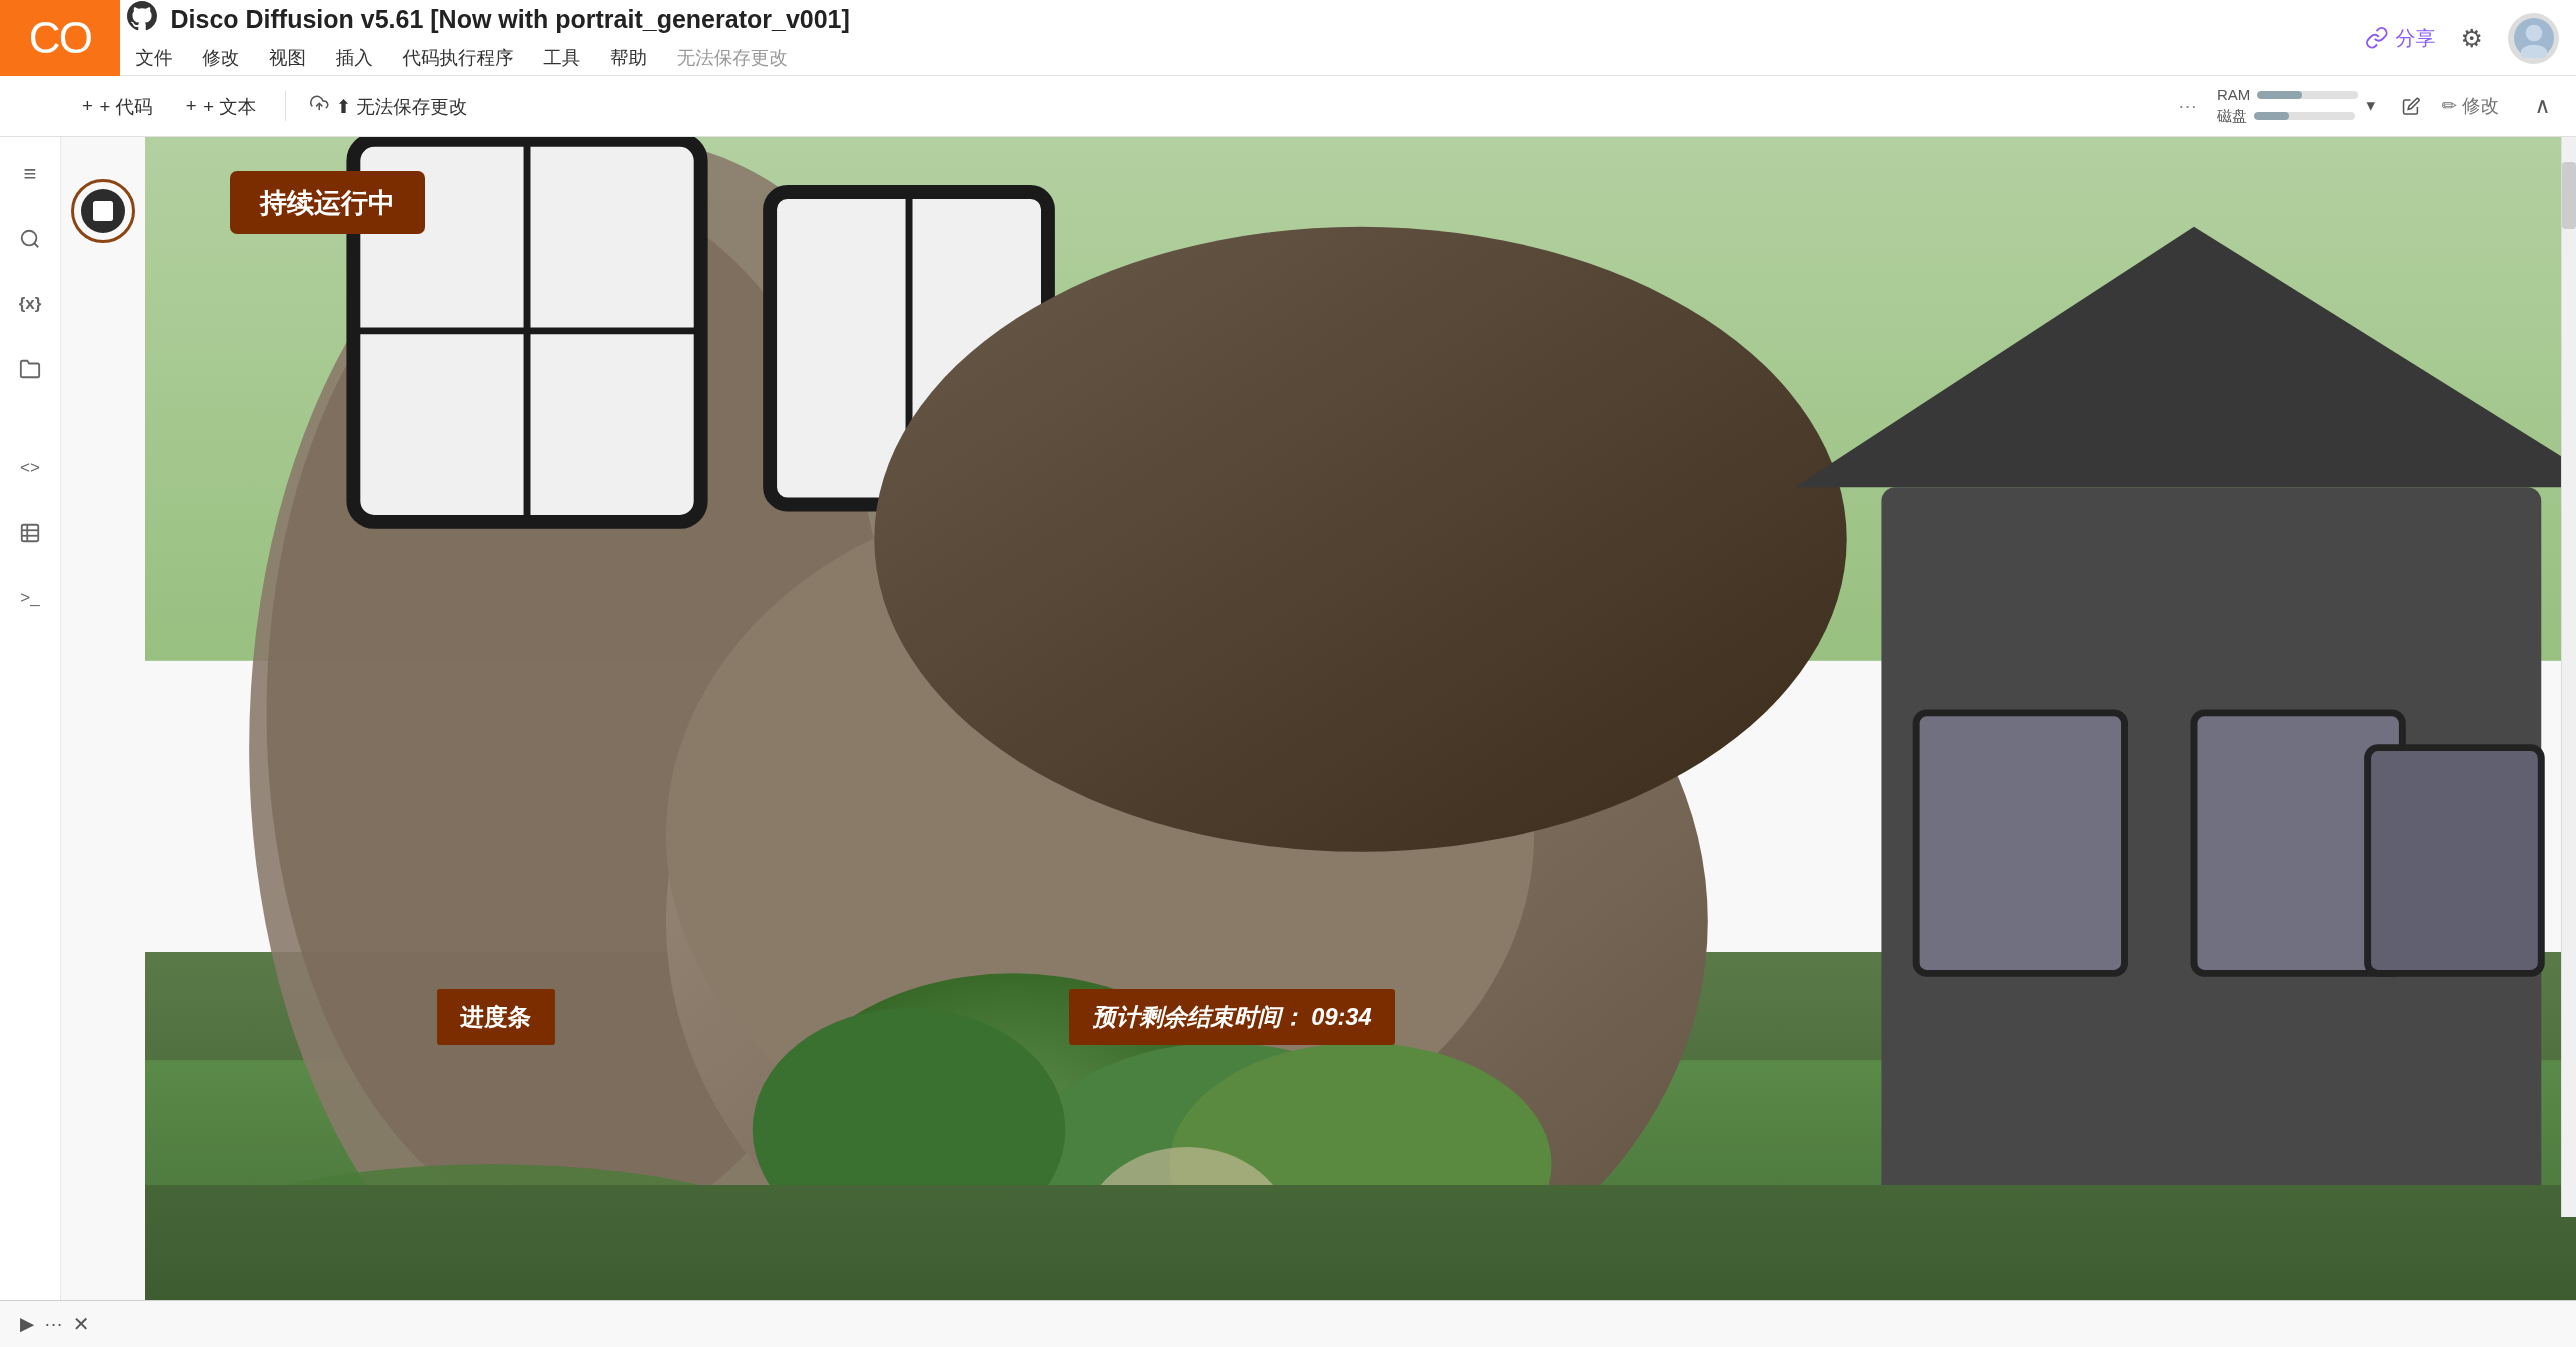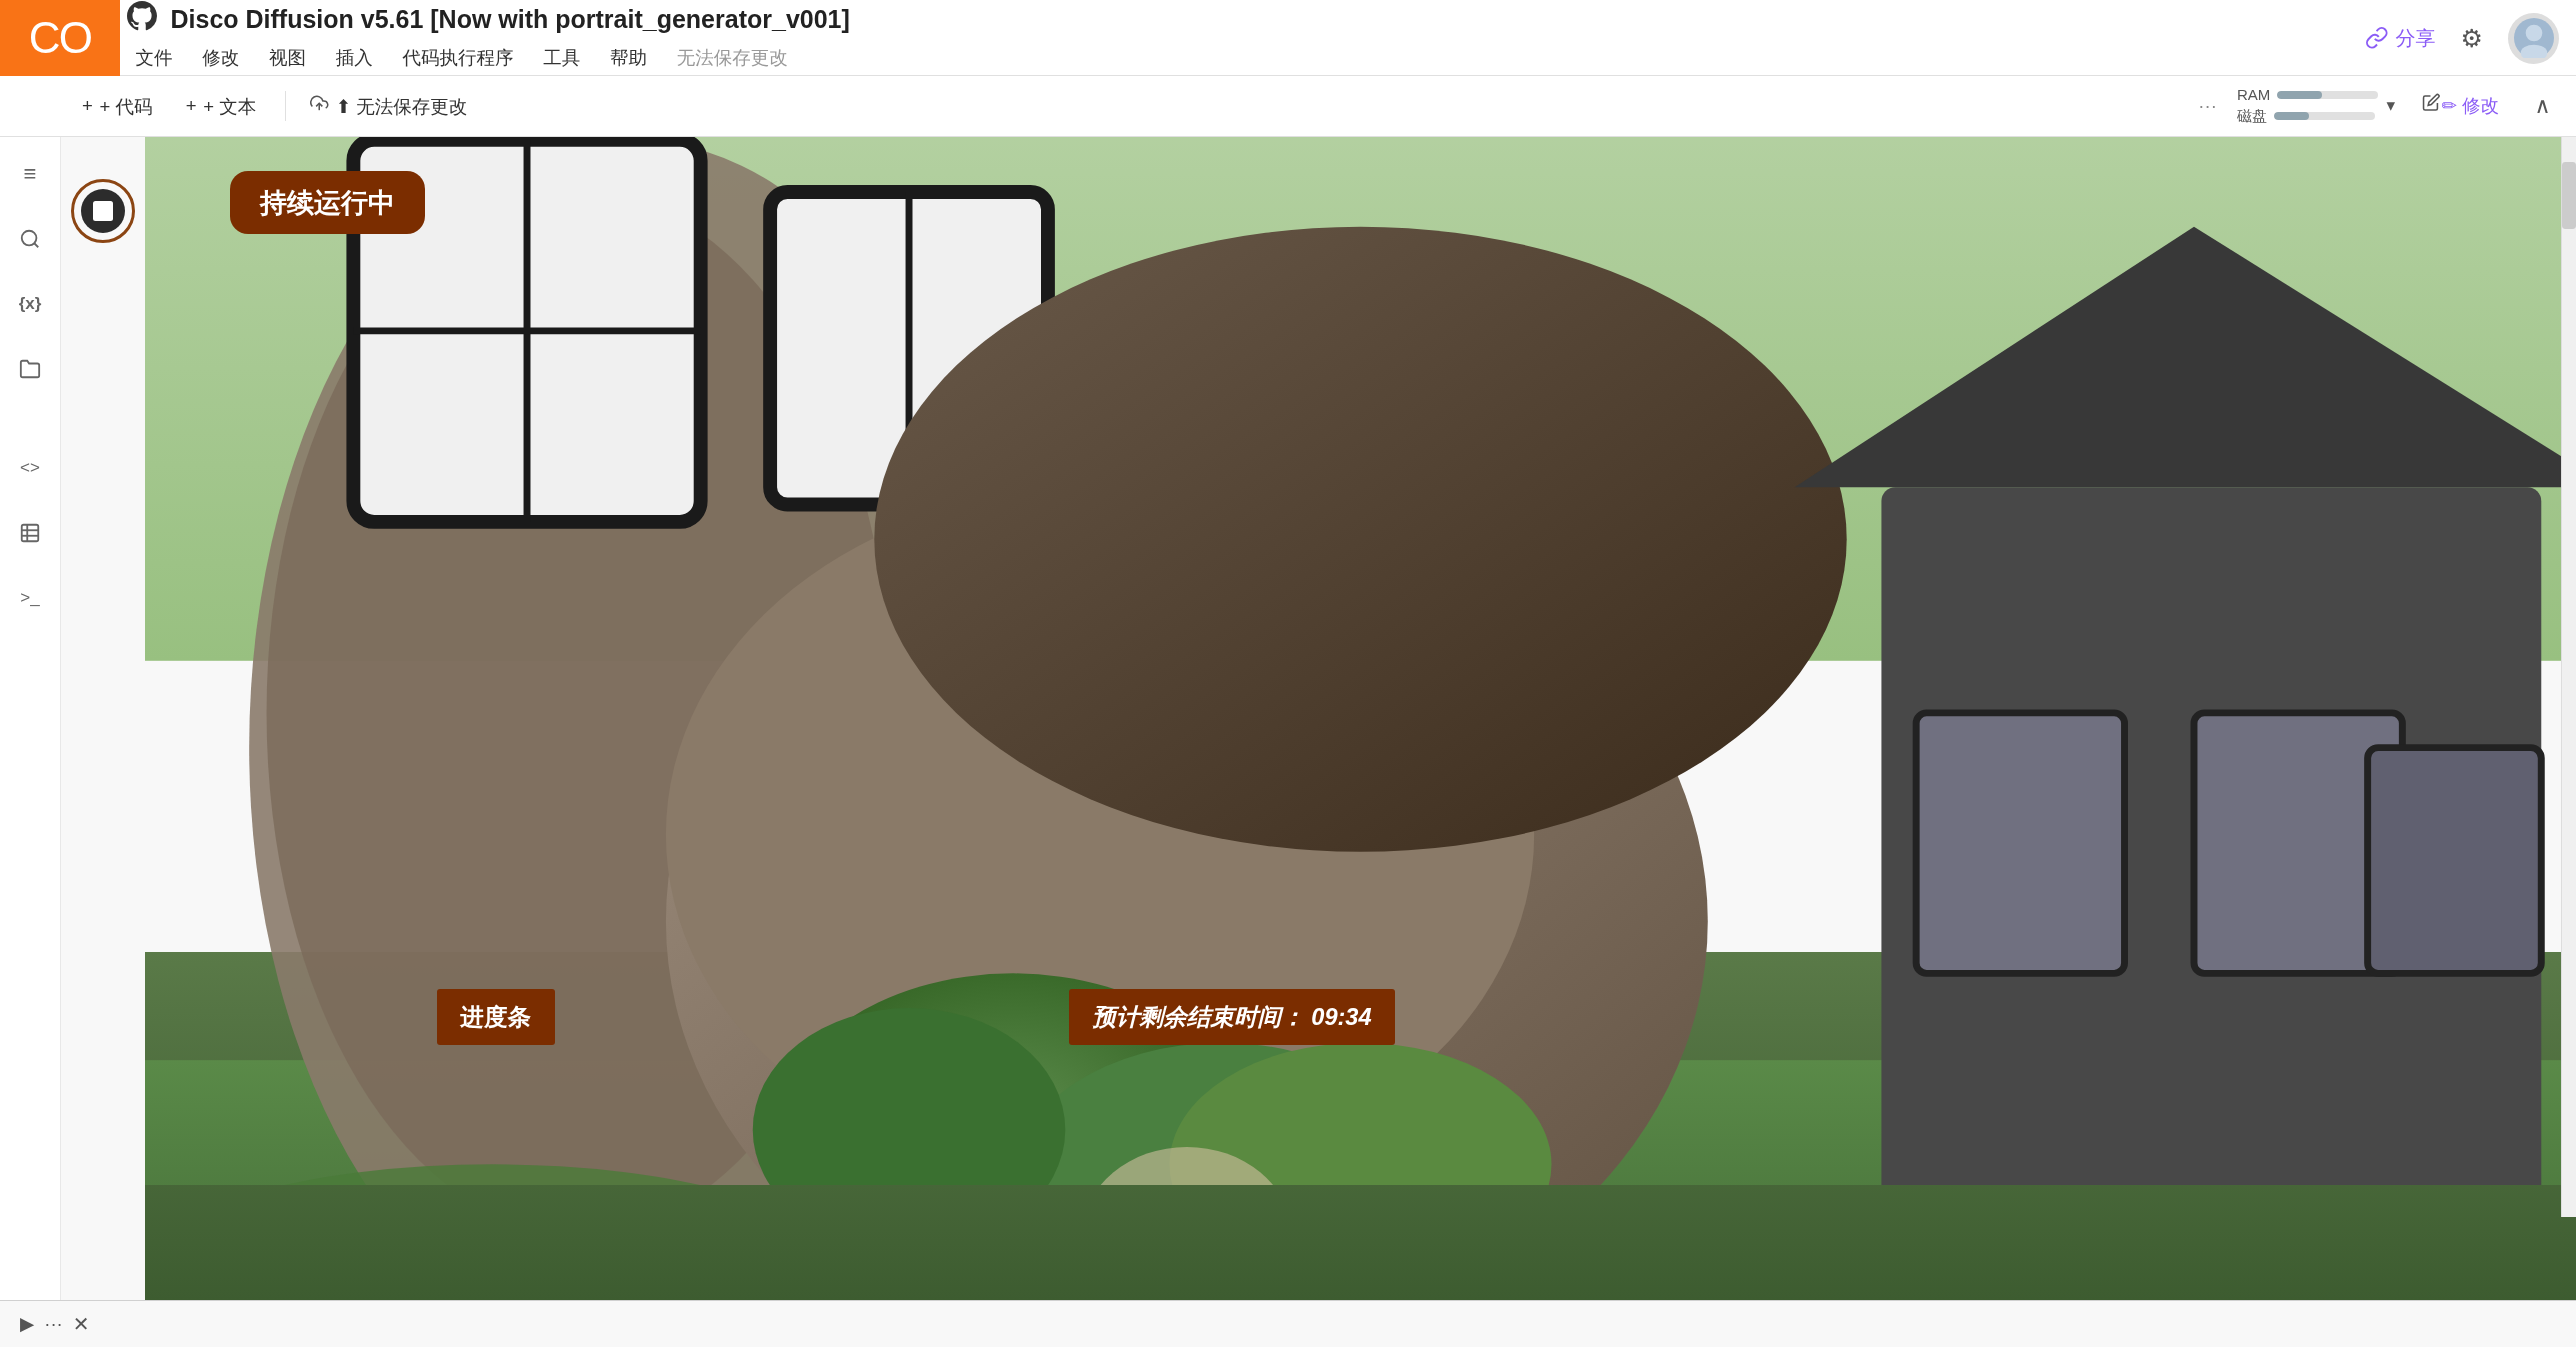--- a/index.html
+++ b/index.html
@@ -188,24 +188,24 @@
       background: #90a4ae;
       border-radius: 4.2px;
     }
     #dropdown-arrow {
       font-size: 17px;
       color: #555;
       cursor: pointer;
     }
     #edit-btn {
       display: flex;
-      align-items: flex-start;
-      gap: 1px;
-      font-size: 18.5px;
-      color: #8b5cf6;
+      align-items: center;
+      gap: 21px;
+      font-size: 18.5px;
+      color: #737373;
       padding: 5px 13.5px;
       cursor: pointer;
     }
     #collapse-btn {
       font-size: 22px;
       color: #555;
       cursor: pointer;
       padding: 5px 8.4px;
     }
 
@@ -294,21 +294,21 @@
     
     #status-badge {
       position: absolute;
       top: 34px;
       left: 169px;
       background: #7B2D00;
       color: #fff;
       font-size: 27px;
       font-weight: 600;
       padding: 13.5px 30px;
-      border-radius: 18px;
+      border-radius: 7px;
       z-index: 10;
     }
 
     
     #image-area {
       flex: 1;
       position: relative;
       overflow: hidden;
     }
 

